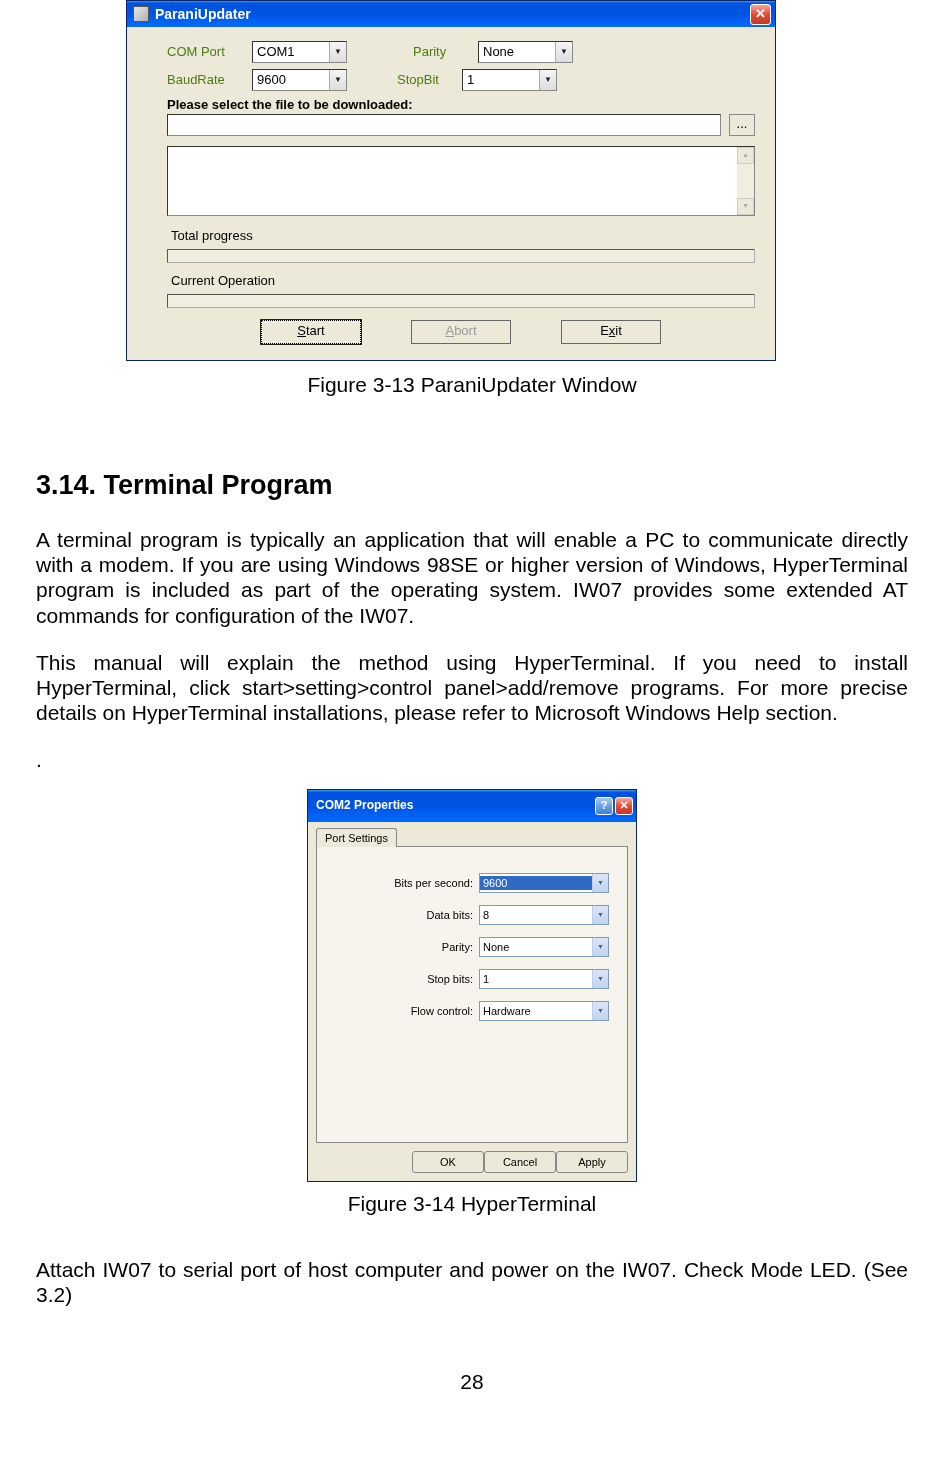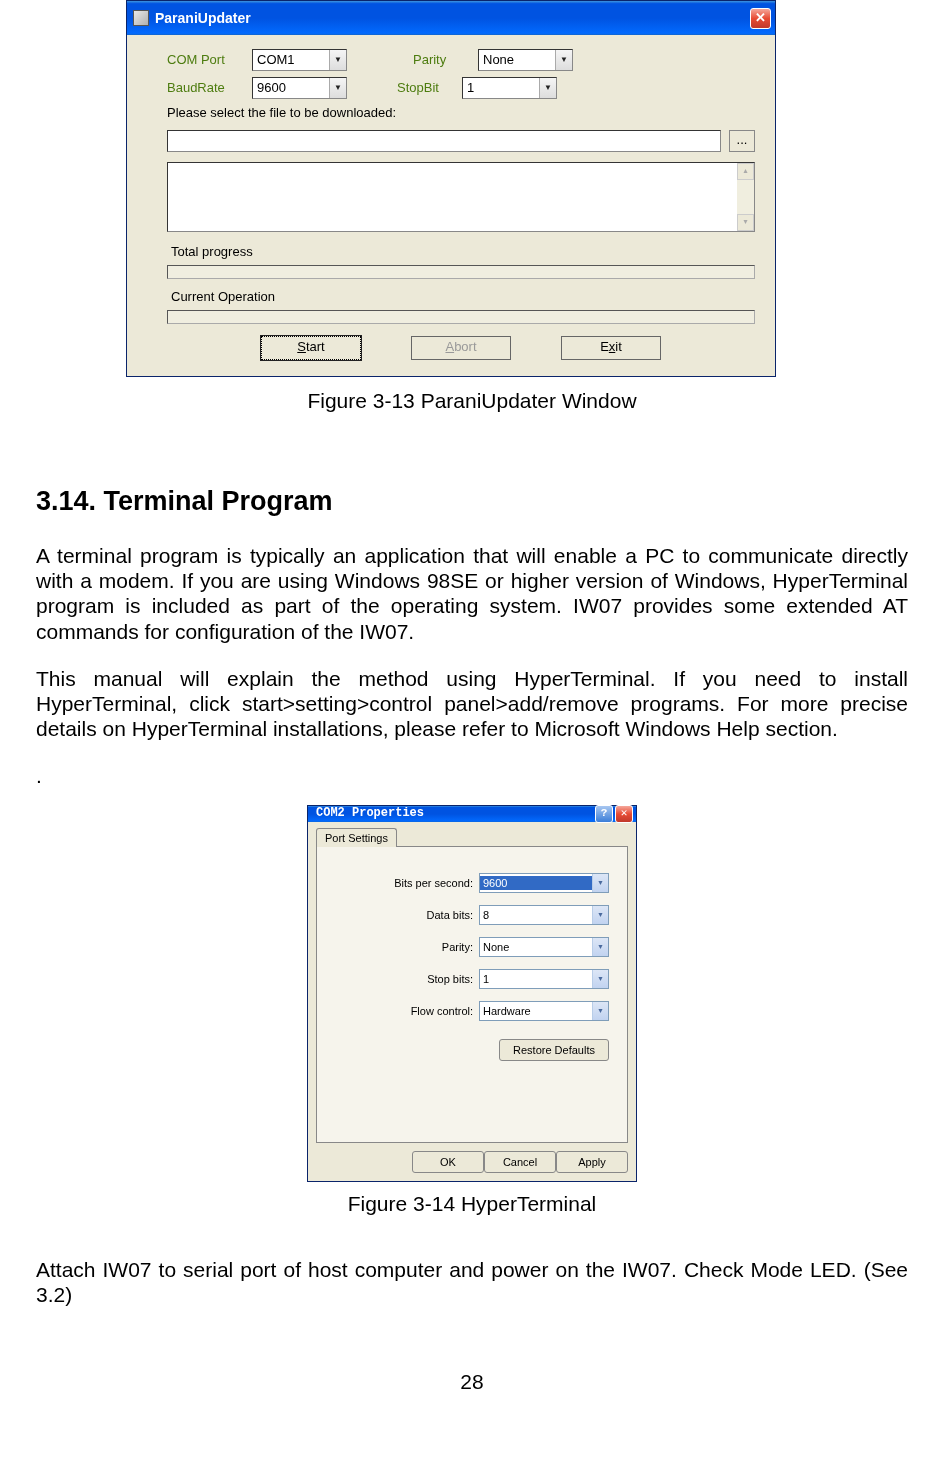--- a/index.html
+++ b/index.html
@@ -24,21 +24,21 @@
       font-family: Tahoma, sans-serif;
       font-size: 13px;
     }
     .titlebar {
       background: linear-gradient(to bottom, #3d95df 0%, #0053e1 8%, #0053e1 50%, #026afe 95%, #1365c9 100%);
       color: #fff;
       display: flex;
       align-items: center;
       justify-content: space-between;
       padding: 3px 4px 3px 6px;
-      height: 34px;
+      height: 26px;
       gap: 8px;
     }
     .titlebar-left { display: flex; align-items: center; gap: 6px; }
     .titlebar-icon {
       width: 16px; height: 16px;
       background: linear-gradient(135deg,#e8e8e8,#b0b0b0);
       border: 1px solid #555;
     }
     .titlebar-title { font-weight: bold; font-size: 14px; }
     .close-btn {
@@ -63,21 +63,21 @@
       width: 95px;
     }
     .combo-val { flex: 1; padding: 0 4px; font-size: 13px; }
     .combo-btn {
       width: 17px; height: 20px;
       background: linear-gradient(#f5f5f5,#ddd);
       border-left: 1px solid #aaa;
       display: flex; align-items: center; justify-content: center;
       font-size: 8px; color: #222;
     }
-    .prompt { margin-top: 6px; margin-bottom: 8px; }
+    .prompt { margin-top: 6px; margin-bottom: 0; font-weight: bold; }
     .file-row { display: flex; align-items: center; gap: 8px; margin-bottom: 10px; }
     .file-input {
       flex: 1; height: 22px; border: 1px inset #888; background: #fff;
     }
     .browse-btn {
       width: 26px; height: 22px;
       background: #ece9d8;
       border: 1px solid #888;
       font-size: 13px;
       display: flex; align-items: center; justify-content: center;
@@ -142,22 +142,21 @@
       font-family: Tahoma, sans-serif;
       font-size: 11px;
     }
     .com-titlebar {
       background: linear-gradient(to bottom, #3d95df 0%, #0053e1 8%, #0053e1 50%, #026afe 95%, #1365c9 100%);
       color: #fff;
       display: flex;
       align-items: center;
       justify-content: space-between;
       padding: 2px 3px 2px 8px;
-      height: 16px;
-      font-family: Liberation Mono, monospace;
+      height: 32px;
     }
     .com-title { font-weight: bold; font-size: 12px; }
     .com-tbtns { display: flex; gap: 2px; }
     .help-btn {
       width: 18px; height: 18px;
       background: linear-gradient(to bottom,#a8c7f0,#3b7ed8);
       border: 1px solid #fff;
       border-radius: 3px;
       color: #fff;
       display: flex; align-items: center; justify-content: center;
@@ -360,23 +359,20 @@
             <span class="com-combo-btn">▼</span>
           </span>
         </div>
         <div class="com-row">
           <span class="com-label">Flow control:</span>
           <span class="com-combo">
             <span class="combo-val">Hardware</span>
             <span class="com-combo-btn">▼</span>
           </span>
         </div>
-        <div class="restore-row">
-          <div class="com-btn" style="width:110px;">Restore Defaults</div>
-        </div>
       </div>
       <div class="dlg-btns">
         <div class="com-btn">OK</div>
         <div class="com-btn">Cancel</div>
         <div class="com-btn">Apply</div>
       </div>
     </div>
   </div>
   <div class="caption c2">Figure 3-14 HyperTerminal</div>
 

